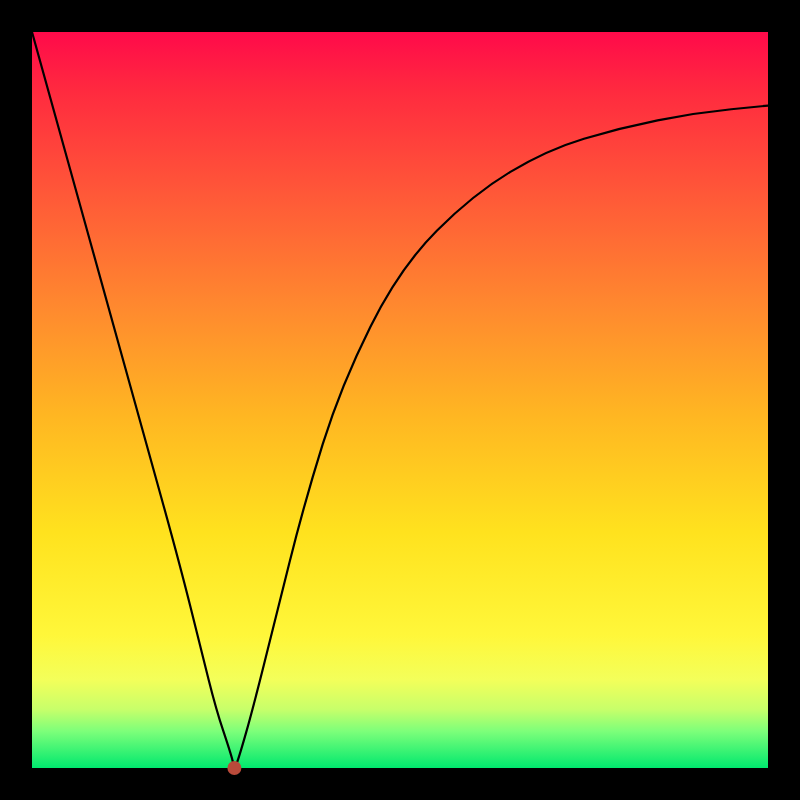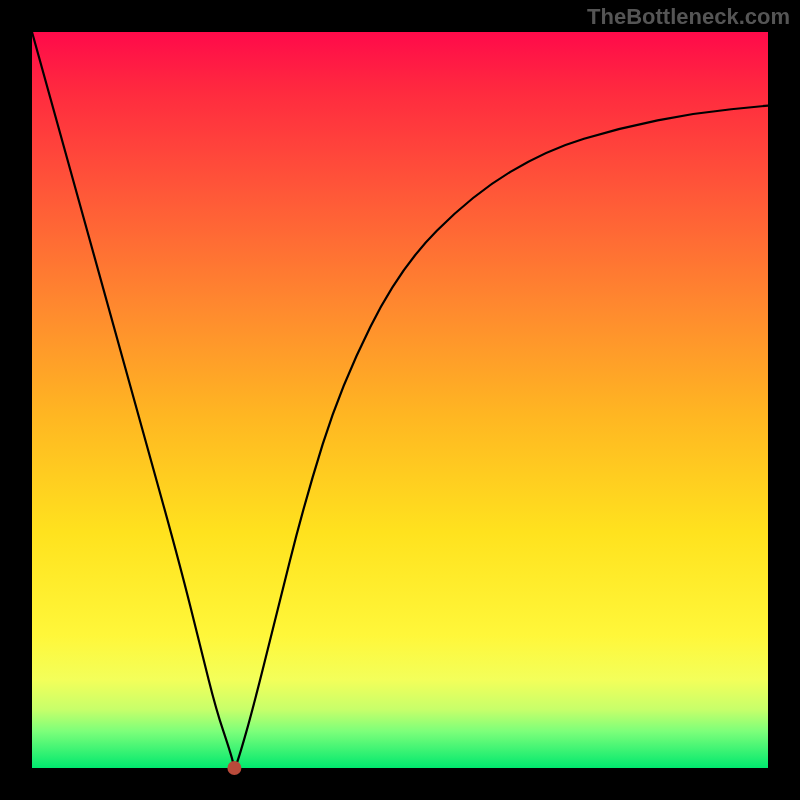--- a/index.html
+++ b/index.html
@@ -63,21 +63,20 @@
   }
   .dot {
     fill: #b94a3a;
   }
 </style>
 </head>
 <body>
 
 <div id="container">
 
-  <div id="watermark">TheBottleneck.com</div>
 
   <div id="plot-area">
     <svg class="curve" viewBox="0 0 736 736" preserveAspectRatio="none">
       <path id="curve-path" class="curve-path" d="M 0 0 Q 0 0 18.400000000000002 66.24000000000001 Q 36.800000000000004 132.48000000000002 55.2 198.72 Q 73.60000000000001 264.96 92 331.2 Q 110.39999999999999 397.44 128.8 463.67999999999995 Q 147.20000000000002 529.92 158.24 574.0799999999999 Q 169.28 618.24 176.64 647.6800000000001 Q 184 677.12 191.36 699.2 Q 198.72000000000003 721.28 200.56 728.64 Q 202.4 736 204.24 732.3199999999999 Q 206.08 728.64 213.44 702.88 Q 220.79999999999998 677.12 231.84 632.96 Q 242.88000000000002 588.8 257.6 529.92 Q 272.32 471.04 290.72 412.15999999999997 Q 309.12 353.28 338.56 294.4 Q 368 235.51999999999998 404.79999999999995 198.71999999999997 Q 441.59999999999997 161.91999999999996 478.4 139.83999999999997 Q 515.1999999999999 117.75999999999999 552 106.71999999999997 Q 588.8000000000001 95.67999999999995 625.6 88.32 Q 662.4 80.96000000000004 699.2 77.28000000000003 T 736 73.60000000000002"></path>
       <circle id="min-dot" class="dot" r="7" cx="202.4" cy="736" fill="#b94a3a"></circle>
     </svg>
   </div>
 
 </div>
 

